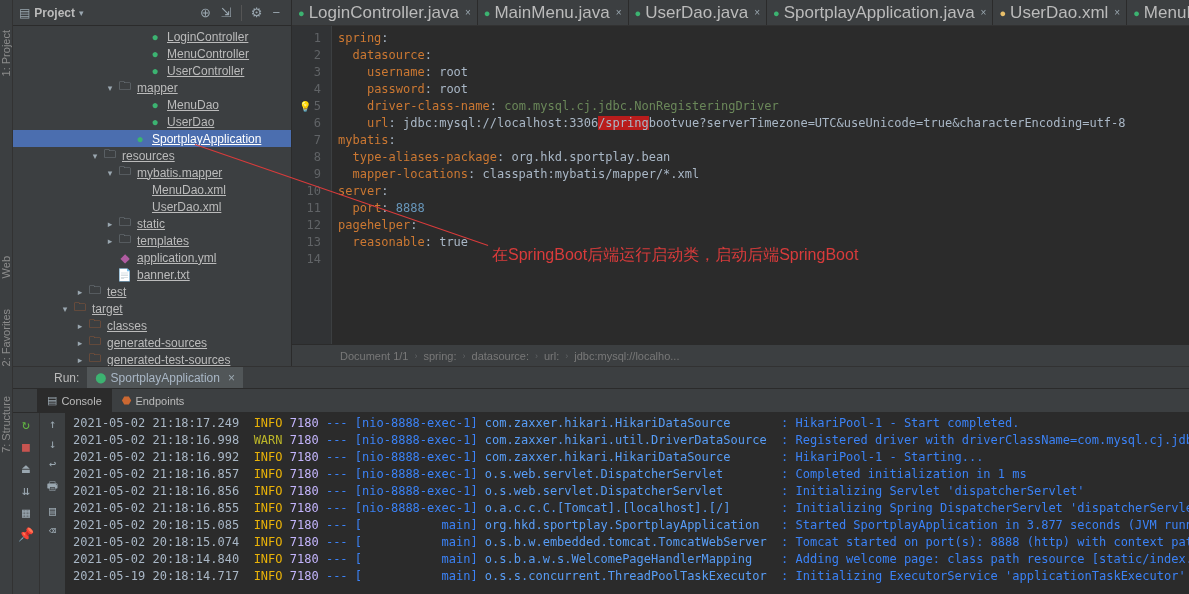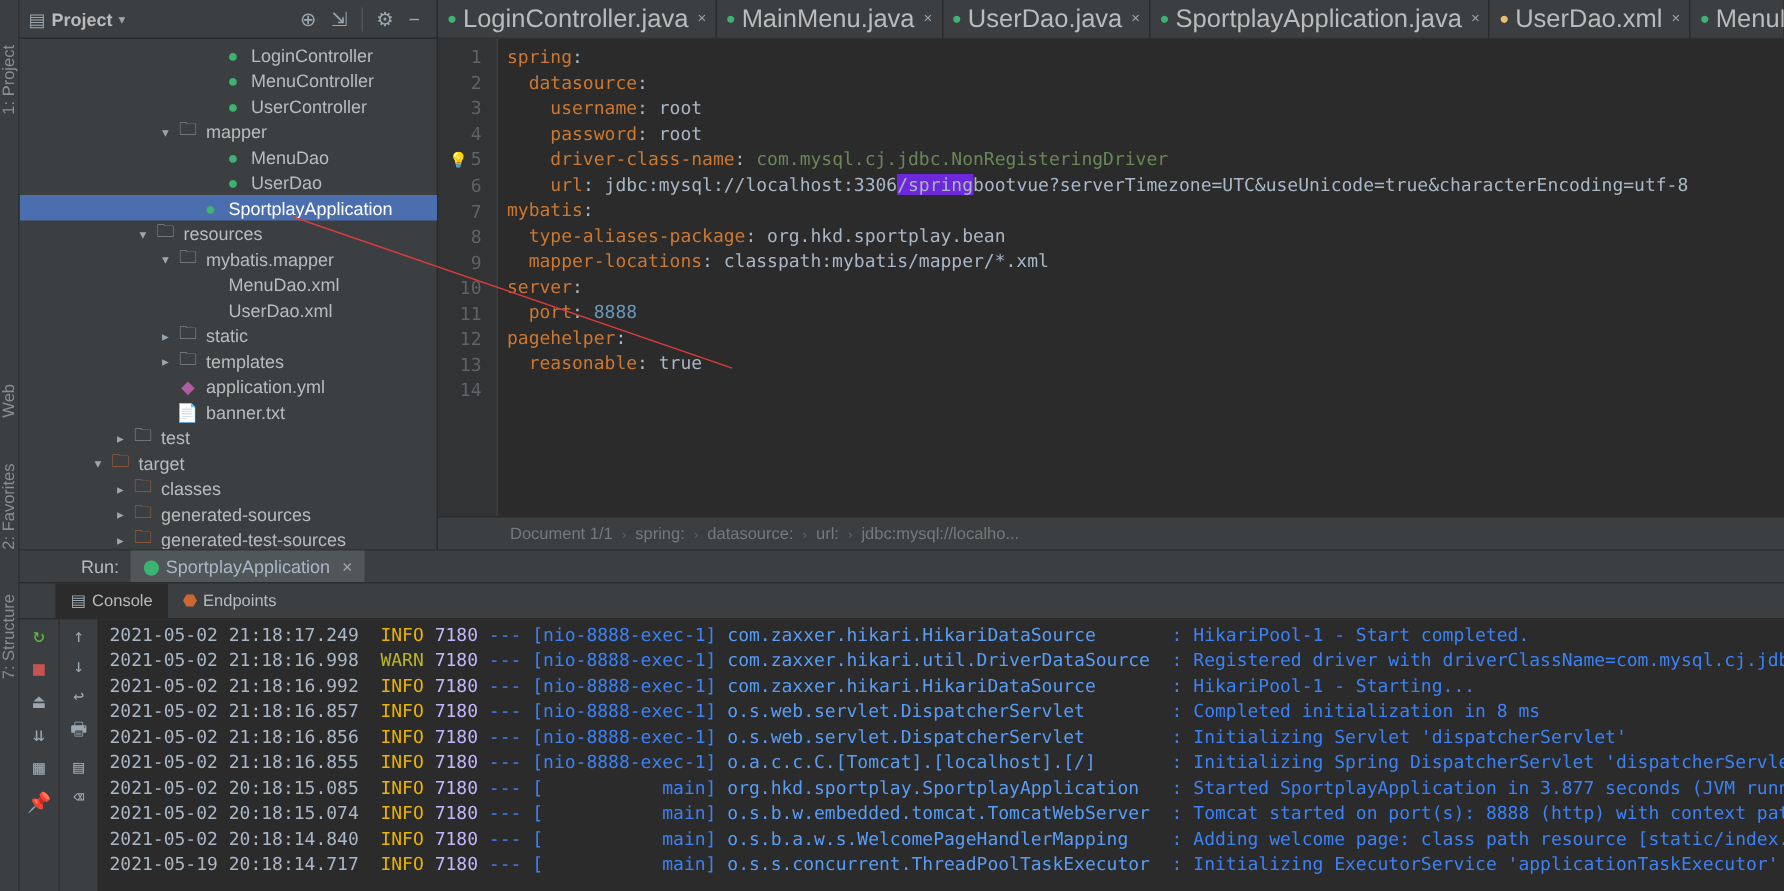--- a/index.html
+++ b/index.html
@@ -23,41 +23,41 @@
 .tree-row.sel .fname { color: #fff; }
 .arrow { width: 14px; text-align: center; color: #9aa7b0; font-size: 9px; }
 .ficon { width: 16px; text-align: center; margin-right: 4px; }
 .ficon.class { color: #3cb371; }
 .ficon.folder { color: #9aa7b0; }
 .ficon.pkg { color: #9aa7b0; }
 .ficon.xml { color: #e8bf6a; }
 .ficon.yml { color: #b05ca1; }
 .ficon.txt { color: #9aa7b0; }
 .ficon.tgt { color: #cb6832; }
-.fname { color: #bbbbbb; }
+.fname { color: #bbbbbb; text-decoration: underline; }
 .editor-area { flex: 1; display: flex; flex-direction: column; background: #2b2b2b; }
 .tab-bar { height: 26px; display: flex; background: #3c3f41; border-bottom: 1px solid #323232; overflow: hidden; }
 .etab { display: flex; align-items: center; padding: 0 6px; border-right: 1px solid #2b2b2b; cursor: pointer; }
 .etab .icn { margin-right: 4px; font-size: 11px; }
 .etab .icn.java { color: #3cb371; }
 .etab .icn.xml { color: #e8bf6a; }
 .etab .lbl { color: #bbbbbb; font-size: 17px; }
 .etab.active { background: #515658; }
 .etab.active .lbl { color: #fff; }
 .etab .cls { margin-left: 6px; color: #9aa7b0; font-size: 10px; }
 .edit-body { flex: 1; display: flex; font-family: Consolas, monospace; font-size: 12px; position: relative; }
 .gutter { width: 40px; background: #313335; text-align: right; padding-right: 10px; color: #606366; line-height: 17px; padding-top: 4px; border-right: 1px solid #3c3f41; }
 .gutter .bulb { display: inline-block; color: #f0a732; margin-right: 2px; font-size: 10px; }
 .code { flex: 1; padding: 4px 0 0 6px; line-height: 17px; position: relative; }
 .code .ln { white-space: pre; }
 .k-key { color: #cc7832; }
 .k-val { color: #a9b7c6; }
 .k-str { color: #6a8759; }
 .k-blue { color: #6897bb; }
-.k-hl { background: #6d28d9; color: #a9b7c6; }
+.k-hl { background: #b91c1c; color: #a9b7c6; }
 .annotation { position: absolute; color: #d93b3b; font-size: 16px; font-family: sans-serif; }
 .arrow-line { position: absolute; border-top: 1px solid #d93b3b; transform-origin: left center; }
 .breadcrumb { height: 22px; background: #3c3f41; border-top: 1px solid #2b2b2b; display: flex; align-items: center; padding-left: 48px; color: #787878; font-size: 11px; }
 .breadcrumb .sep { margin: 0 6px; color: #606366; font-size: 9px; }
 .bottom { flex: 1; display: flex; flex-direction: column; background: #2b2b2b; border-top: 1px solid #323232; }
 .run-header { height: 22px; display: flex; align-items: center; background: #3c3f41; border-bottom: 1px solid #2b2b2b; }
 .run-header .rlbl { padding: 0 8px; color: #bbbbbb; margin-left: 33px; }
 .run-tab { display: flex; align-items: center; padding: 0 8px; height: 100%; background: #515658; }
 .run-tab .icn { color: #3cb371; margin-right: 4px; font-size: 10px; }
 .console-tabs { height: 24px; display: flex; align-items: center; background: #3c3f41; border-bottom: 1px solid #2b2b2b; padding-left: 24px; }
@@ -274,20 +274,21 @@
               <div class="ln">    <span class="k-key">driver-class-name</span>: <span class="k-str">com.mysql.cj.jdbc.NonRegisteringDriver</span></div>
               <div class="ln">    <span class="k-key">url</span>: <span class="k-val">jdbc:mysql://localhost:3306</span><span class="k-hl">/spring</span><span class="k-val">bootvue?serverTimezone=UTC&amp;useUnicode=true&amp;characterEncoding=utf-8</span></div>
               <div class="ln"><span class="k-key">mybatis</span>:</div>
               <div class="ln">  <span class="k-key">type-aliases-package</span>: <span class="k-val">org.hkd.sportplay.bean</span></div>
               <div class="ln">  <span class="k-key">mapper-locations</span>: <span class="k-val">classpath:mybatis/mapper/*.xml</span></div>
               <div class="ln"><span class="k-key">server</span>:</div>
               <div class="ln">  <span class="k-key">port</span>: <span class="k-blue">8888</span></div>
               <div class="ln"></div>
               <div class="ln"><span class="k-key">pagehelper</span>:</div>
               <div class="ln">  <span class="k-key">reasonable</span>: <span class="k-val">true</span></div>
+              <div class="annotation" style="left:160px; top:220px">在SpringBoot后端运行启动类，启动后端SpringBoot</div>
           </div>
         </div>
         <div class="breadcrumb" id="bc">
             <span>Document 1/1</span>
             <span class="sep">›</span>
             <span>spring:</span>
             <span class="sep">›</span>
             <span>datasource:</span>
             <span class="sep">›</span>
             <span>url:</span>
@@ -330,21 +331,21 @@
           <span class="btn" style="color:#9aa7b0">↩</span>
           <span class="btn" style="color:#9aa7b0">🖶</span>
           <span class="btn" style="color:#9aa7b0">▤</span>
           <span class="btn" style="color:#9aa7b0">⌫</span>
         </div>
         <div class="logs" id="logs">
 
           <div class="log-line"><span class="l-ts">2021-05-02 21:18:17.249</span>  <span class="l-info">INFO</span> <span class="l-pid">7180</span> <span class="l-ctx">--- [nio-8888-exec-1]</span> <span class="l-cls">com.zaxxer.hikari.HikariDataSource      </span> <span class="l-ctx">: HikariPool-1 - Start completed.</span></div>
             <div class="log-line"><span class="l-ts">2021-05-02 21:18:16.998</span>  <span class="l-warn">WARN</span> <span class="l-pid">7180</span> <span class="l-ctx">--- [nio-8888-exec-1]</span> <span class="l-cls">com.zaxxer.hikari.util.DriverDataSource </span> <span class="l-ctx">: Registered driver with driverClassName=com.mysql.cj.jdbc.NonRegiste</span></div>
             <div class="log-line"><span class="l-ts">2021-05-02 21:18:16.992</span>  <span class="l-info">INFO</span> <span class="l-pid">7180</span> <span class="l-ctx">--- [nio-8888-exec-1]</span> <span class="l-cls">com.zaxxer.hikari.HikariDataSource      </span> <span class="l-ctx">: HikariPool-1 - Starting...</span></div>
-            <div class="log-line"><span class="l-ts">2021-05-02 21:18:16.857</span>  <span class="l-info">INFO</span> <span class="l-pid">7180</span> <span class="l-ctx">--- [nio-8888-exec-1]</span> <span class="l-cls">o.s.web.servlet.DispatcherServlet       </span> <span class="l-ctx">: Completed initialization in 8 ms</span></div>
+            <div class="log-line"><span class="l-ts">2021-05-02 21:18:16.857</span>  <span class="l-info">INFO</span> <span class="l-pid">7180</span> <span class="l-ctx">--- [nio-8888-exec-1]</span> <span class="l-cls">o.s.web.servlet.DispatcherServlet       </span> <span class="l-ctx">: Completed initialization in 1 ms</span></div>
             <div class="log-line"><span class="l-ts">2021-05-02 21:18:16.856</span>  <span class="l-info">INFO</span> <span class="l-pid">7180</span> <span class="l-ctx">--- [nio-8888-exec-1]</span> <span class="l-cls">o.s.web.servlet.DispatcherServlet       </span> <span class="l-ctx">: Initializing Servlet 'dispatcherServlet'</span></div>
             <div class="log-line"><span class="l-ts">2021-05-02 21:18:16.855</span>  <span class="l-info">INFO</span> <span class="l-pid">7180</span> <span class="l-ctx">--- [nio-8888-exec-1]</span> <span class="l-cls">o.a.c.c.C.[Tomcat].[localhost].[/]      </span> <span class="l-ctx">: Initializing Spring DispatcherServlet 'dispatcherServlet'</span></div>
             <div class="log-line"><span class="l-ts">2021-05-02 20:18:15.085</span>  <span class="l-info">INFO</span> <span class="l-pid">7180</span> <span class="l-ctx">--- [           main]</span> <span class="l-cls">org.hkd.sportplay.SportplayApplication  </span> <span class="l-ctx">: Started SportplayApplication in 3.877 seconds (JVM running for 6.628)</span></div>
             <div class="log-line"><span class="l-ts">2021-05-02 20:18:15.074</span>  <span class="l-info">INFO</span> <span class="l-pid">7180</span> <span class="l-ctx">--- [           main]</span> <span class="l-cls">o.s.b.w.embedded.tomcat.TomcatWebServer </span> <span class="l-ctx">: Tomcat started on port(s): 8888 (http) with context path ''</span></div>
             <div class="log-line"><span class="l-ts">2021-05-02 20:18:14.840</span>  <span class="l-info">INFO</span> <span class="l-pid">7180</span> <span class="l-ctx">--- [           main]</span> <span class="l-cls">o.s.b.a.w.s.WelcomePageHandlerMapping   </span> <span class="l-ctx">: Adding welcome page: class path resource [static/index.html]</span></div>
             <div class="log-line"><span class="l-ts">2021-05-19 20:18:14.717</span>  <span class="l-info">INFO</span> <span class="l-pid">7180</span> <span class="l-ctx">--- [           main]</span> <span class="l-cls">o.s.s.concurrent.ThreadPoolTaskExecutor </span> <span class="l-ctx">: Initializing ExecutorService 'applicationTaskExecutor'</span></div>
           <div class="watermark2">https://blog.csdn.net/q</div>
         </div>
       </div>
     </div>

